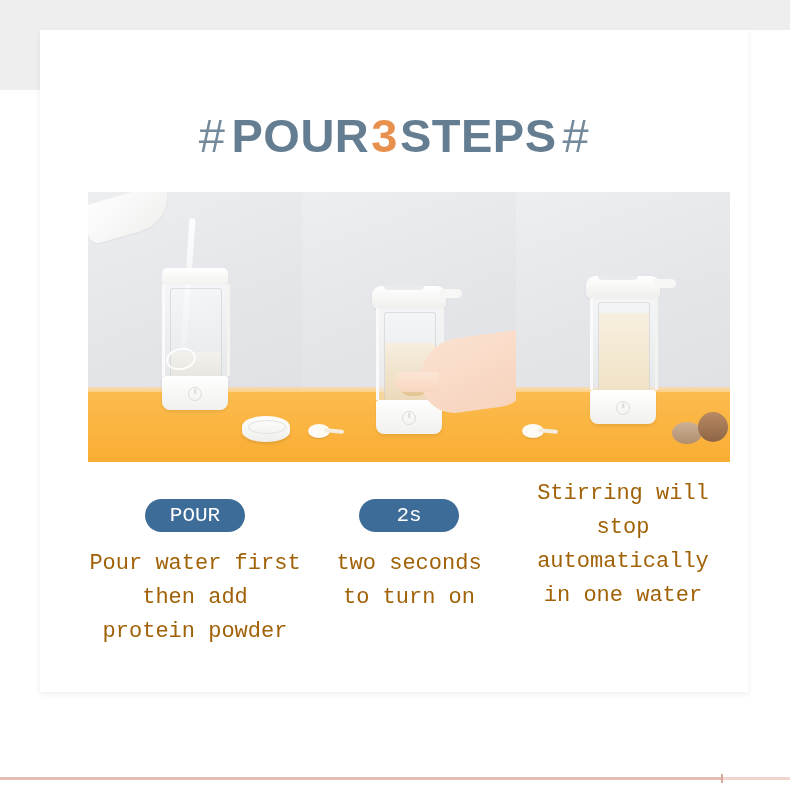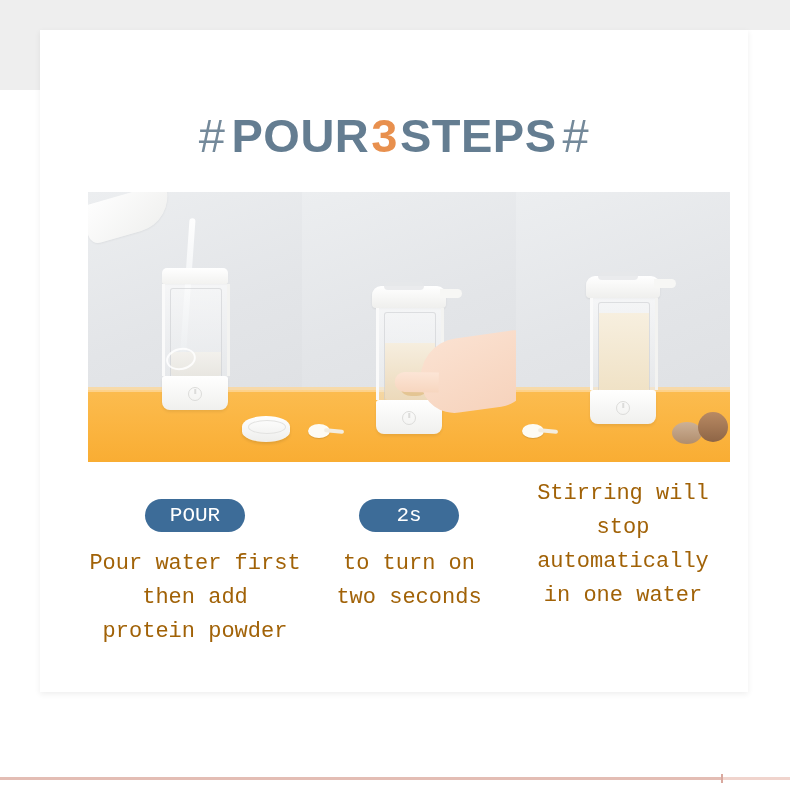--- a/index.html
+++ b/index.html
@@ -441,22 +441,22 @@
         <div class="hand">
           <div class="finger"></div>
         </div>
         <div class="spoon left">
           <div class="bowl"></div>
           <div class="handle"></div>
         </div>
       </div>
       <div class="badge">2s</div>
       <div class="caption">
+        <div>two seconds</div>
         <div>to turn on</div>
-        <div>two seconds</div>
       </div>
     </div>
 
     <div class="step">
       <div class="photo">
         <div class="backdrop"></div>
         <div class="table-top"></div>
         <div class="table-edge"></div>
         <div class="bottle b3">
           <div class="lid-on"></div>

